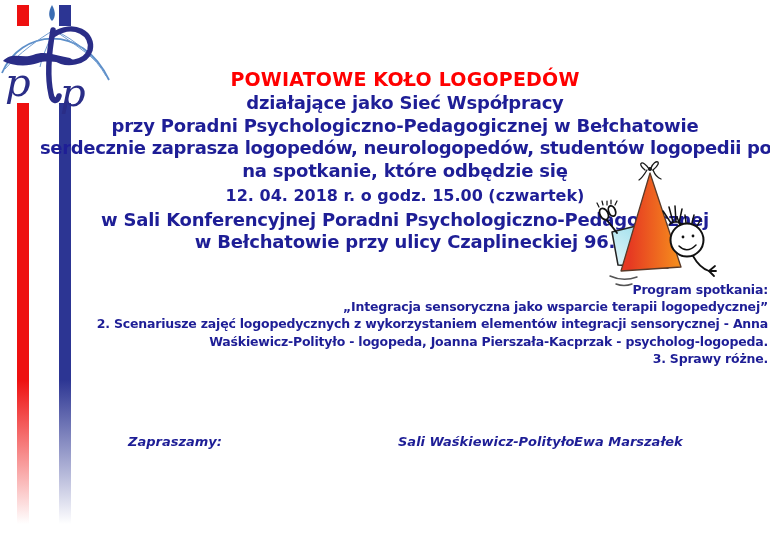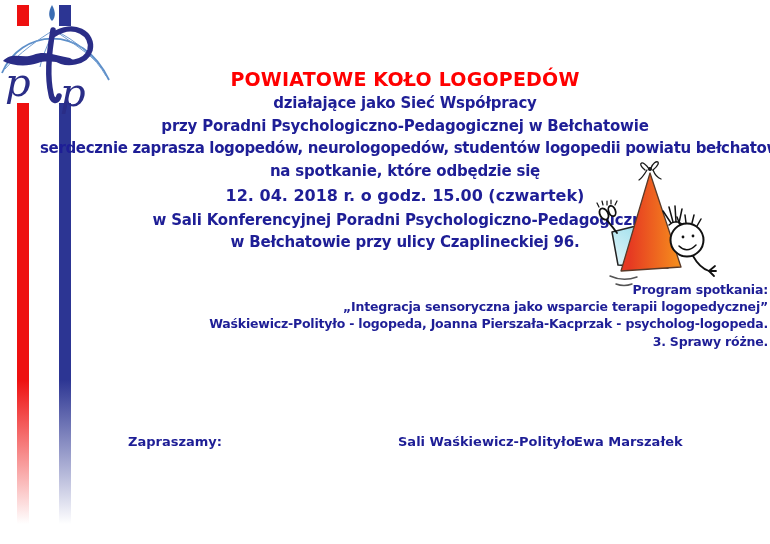--- a/index.html
+++ b/index.html
@@ -16,36 +16,36 @@
   .swing-illustration{position:absolute;left:595px;top:153px;width:175px;height:140px;}
 
   .header{
     position:absolute;left:40px;right:0;top:66px;text-align:center;
     color:var(--text-navy,#1e1e96);font-weight:600;
   }
   .title{
     color:var(--title-red,#ff0000);font-size:19px;font-weight:700;
     line-height:26px;letter-spacing:.2px;white-space:nowrap;
   }
-  .h-line{font-size:15px;line-height:22.5px;letter-spacing:-0.2px;white-space:nowrap;text-align:center;}
+  .h-line{font-size:18px;line-height:22.5px;letter-spacing:-0.2px;white-space:nowrap;text-align:center;}
   .h-line.tight{letter-spacing:-0.35px;}
   .date-line{font-size:16px;font-weight:700;line-height:27px;white-space:nowrap;}
   .venue{line-height:22px;}
 
   .program{
     position:absolute;left:62px;top:281px;width:706px;
     color:var(--text-navy,#1e1e96);font-size:12.5px;font-weight:700;
     line-height:17.2px;letter-spacing:-0.2px;white-space:nowrap;text-align:right;
   }
   .ind-a{padding-left:13px;}
   .ind-b{padding-left:9px;}
   .ind-c{padding-left:16px;}
 
   .footer{position:absolute;left:0;top:434px;width:770px;height:20px;
-    color:var(--text-navy,#1e1e96);font-size:13px;font-weight:700;}
+    color:var(--text-navy,#1e1e96);font-size:13px;font-weight:700;font-style:italic;}
   .footer span{position:absolute;white-space:nowrap;}
   .sig-label{left:128px;}
   .sig-1{left:398px;}
   .sig-2{left:574px;}
 </style>
 </head>
 <body>
 
 <div class="page">
 
@@ -143,20 +143,21 @@
 
     <g stroke="#111" stroke-width="1.8" fill="none" stroke-linecap="round">
       <path d="M98,103 C103,112 108,116 114,118"></path>
       <path d="M114,118 L120,113 M114,118 L121,118 M114,118 L119,123"></path>
     </g>
   </svg>
 
   <div class="program">
     <div class="ind-a">Program spotkania:</div>
     <div class="ind-b">„Integracja sensoryczna jako wsparcie terapii logopedycznej”</div>
+    <div>2. Scenariusze zajęć logopedycznych z wykorzystaniem elementów integracji sensorycznej - Anna</div>
     <div class="ind-c">Waśkiewicz-Polityło - logopeda, Joanna Pierszała-Kacprzak - psycholog-logopeda.</div>
     <div>3. Sprawy różne.</div>
   </div>
 
   <div class="footer">
     <span class="sig-label">Zapraszamy:</span>
     <span class="sig-1">Sali Waśkiewicz-Polityło</span>
     <span class="sig-2">Ewa Marszałek</span>
   </div>
 

